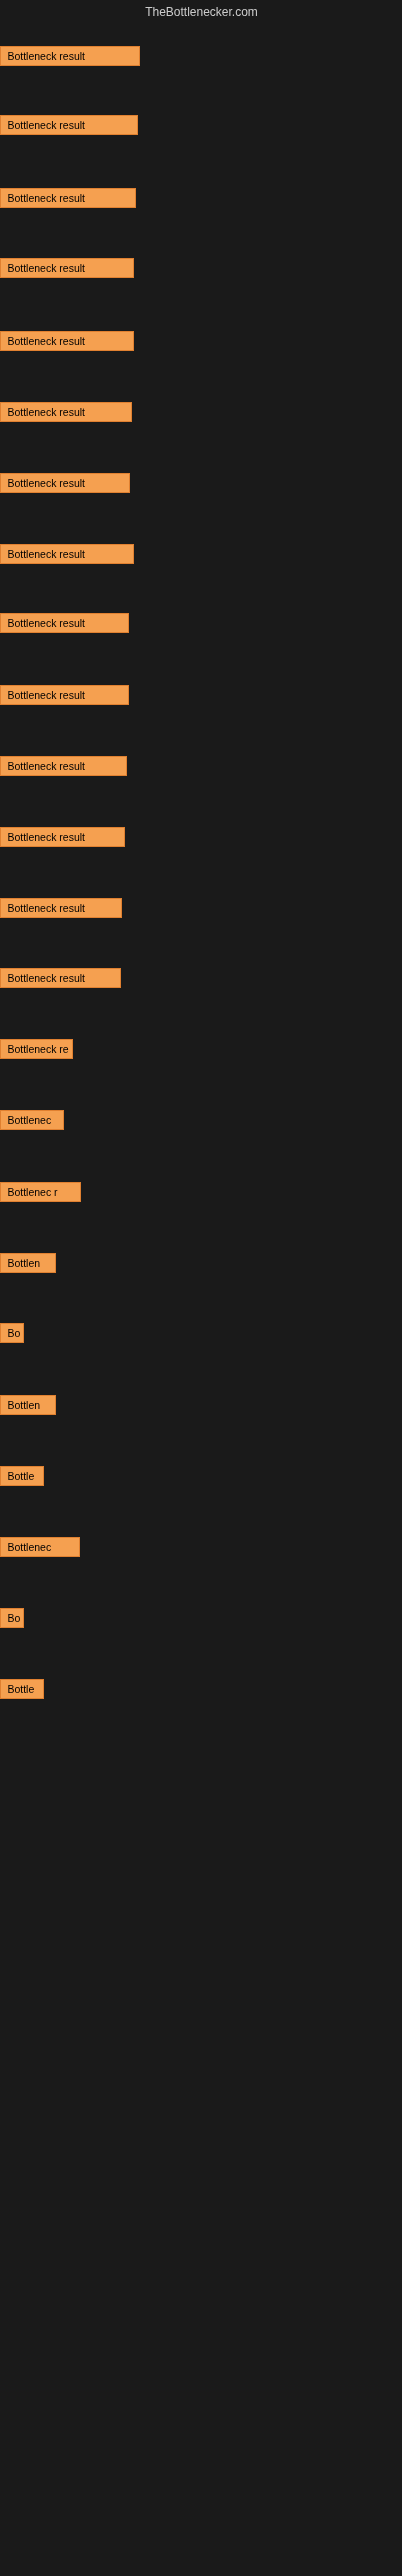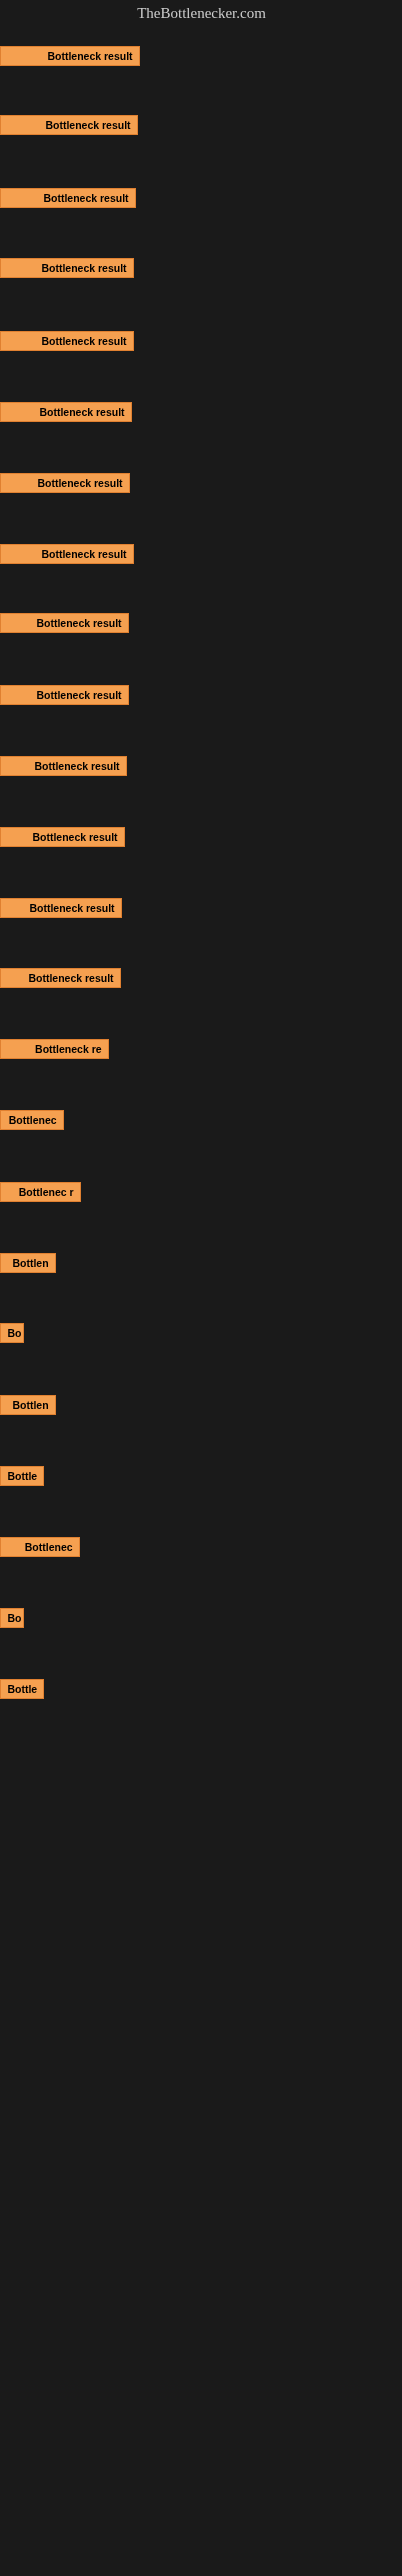--- a/index.html
+++ b/index.html
@@ -12,38 +12,36 @@
       width: 403px;
       min-height: 2576px;
       background-color: #1a1a1a;
       font-family: Arial, sans-serif;
       position: relative;
     }
 
     .site-title {
       text-align: center;
       color: #cccccc;
-      font-size: 15px;
+      font-size: 12px;
       padding: 4.8px 0;
       font-weight: normal;
-      font-family: Liberation Serif, serif;
     }
 
     .bottleneck-item {
       position: absolute;
       left: 0;
       background-color: #f5a050;
       color: #000000;
       font-size: 10.5px;
-      font-weight: bold;
+      font-weight: normal;
       padding: 3.2px 6.4px;
       border: 0.8px solid #e08030;
       white-space: nowrap;
       overflow: hidden;
-      text-align: right;
     }
   </style>
 </head>
 <body>
 
 <div class="site-title">TheBottlenecker.com</div>
 
 <div id="items-container">
     <div class="bottleneck-item" style="top: 46px; width: 140px;">Bottleneck result</div>
     <div class="bottleneck-item" style="top: 115px; width: 138px;">Bottleneck result</div>
@@ -52,21 +50,21 @@
     <div class="bottleneck-item" style="top: 331px; width: 134px;">Bottleneck result</div>
     <div class="bottleneck-item" style="top: 402px; width: 132px;">Bottleneck result</div>
     <div class="bottleneck-item" style="top: 473px; width: 130px;">Bottleneck result</div>
     <div class="bottleneck-item" style="top: 544px; width: 134px;">Bottleneck result</div>
     <div class="bottleneck-item" style="top: 613px; width: 129px;">Bottleneck result</div>
     <div class="bottleneck-item" style="top: 685px; width: 129px;">Bottleneck result</div>
     <div class="bottleneck-item" style="top: 756px; width: 127px;">Bottleneck result</div>
     <div class="bottleneck-item" style="top: 827px; width: 125px;">Bottleneck result</div>
     <div class="bottleneck-item" style="top: 898px; width: 122px;">Bottleneck result</div>
     <div class="bottleneck-item" style="top: 968px; width: 121px;">Bottleneck result</div>
-    <div class="bottleneck-item" style="top: 1039px; width: 109px;">Bottleneck re</div>
+    <div class="bottleneck-item" style="top: 1039px; width: 73px;">Bottleneck re</div>
     <div class="bottleneck-item" style="top: 1110px; width: 64px;">Bottlenec</div>
     <div class="bottleneck-item" style="top: 1182px; width: 81px;">Bottlenec r</div>
     <div class="bottleneck-item" style="top: 1253px; width: 56px;">Bottlen</div>
     <div class="bottleneck-item" style="top: 1323px; width: 24px;">Bo</div>
     <div class="bottleneck-item" style="top: 1395px; width: 56px;">Bottlen</div>
     <div class="bottleneck-item" style="top: 1466px; width: 44px;">Bottle</div>
     <div class="bottleneck-item" style="top: 1537px; width: 80px;">Bottlenec</div>
     <div class="bottleneck-item" style="top: 1608px; width: 24px;">Bo</div>
     <div class="bottleneck-item" style="top: 1679px; width: 44px;">Bottle</div>
   </div>

